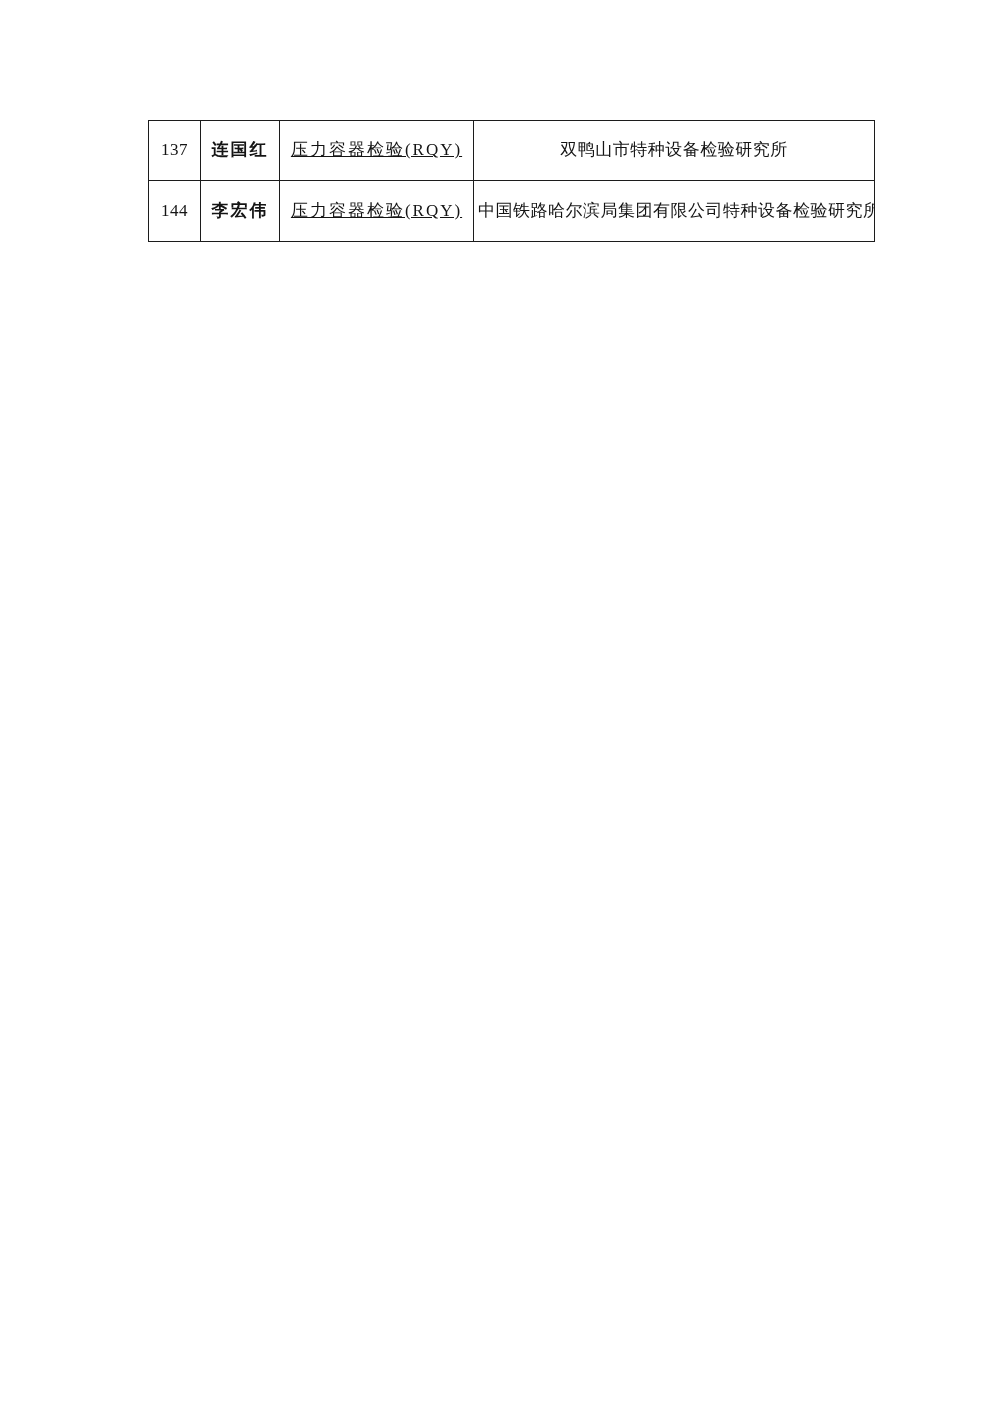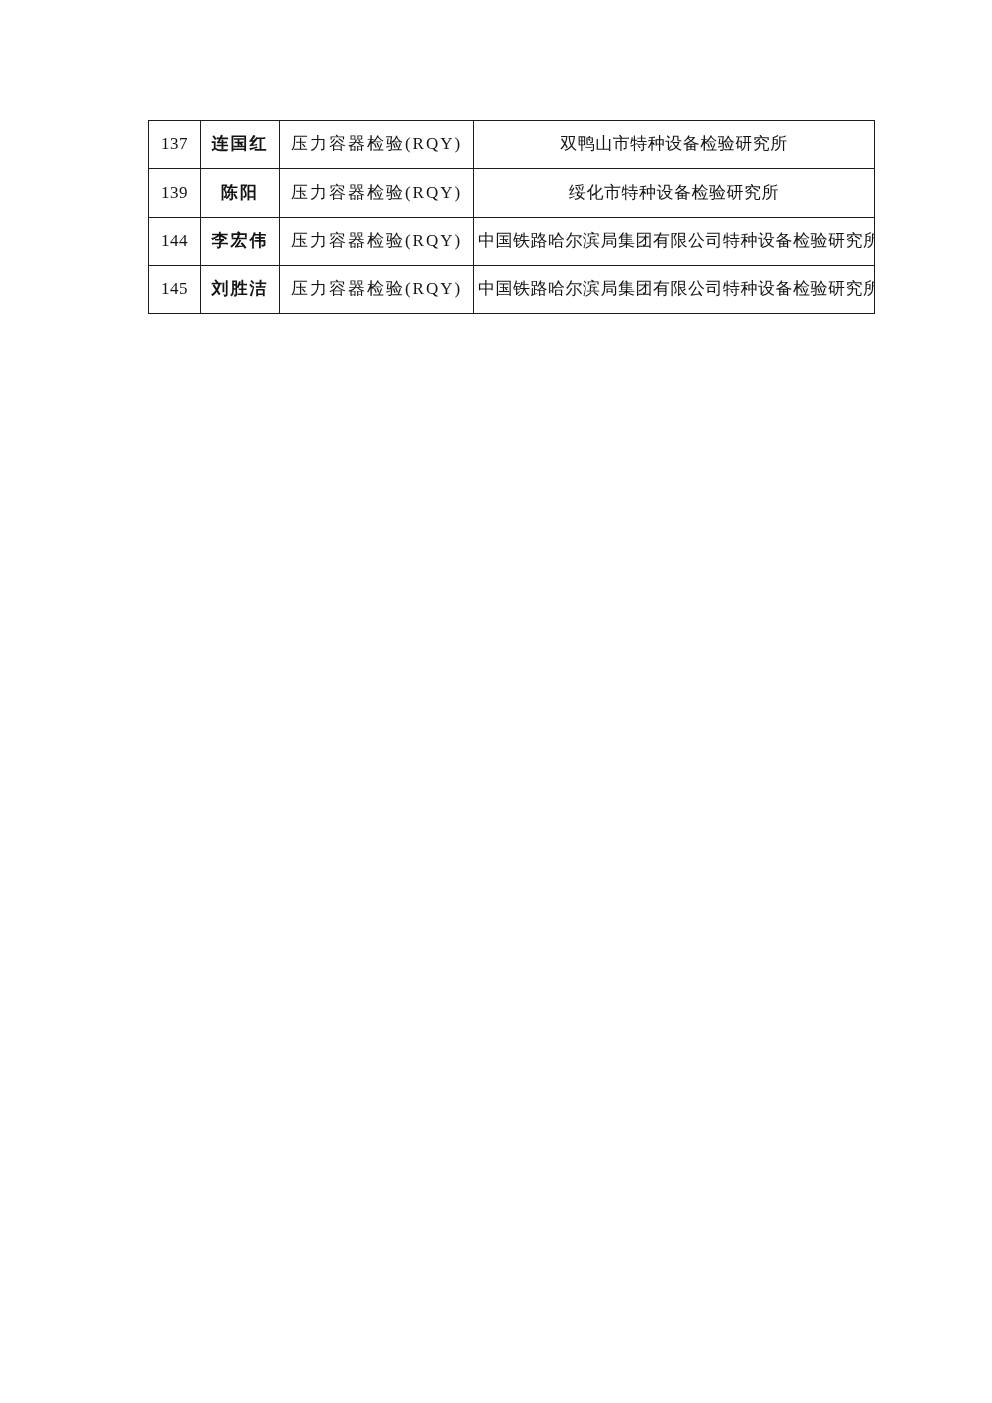--- a/index.html
+++ b/index.html
@@ -32,33 +32,34 @@
       table-layout: fixed;
     }
     table.roster td {
       border: 1.5px solid #1c1c1c;
       height: 47.3px;
       text-align: center;
       vertical-align: middle;
       font-size: 17px;
       line-height: 1.2;
       color: #141414;
-      padding: 0 4px;
+      padding: 6px 4px;
       overflow: hidden;
       white-space: nowrap;
     }
     td.col-number {
       letter-spacing: 0.5px;
     }
     td.col-name {
       letter-spacing: 2px;
       font-weight: bold;
     }
     td.col-qualification {
       letter-spacing: 2px;
+      text-decoration: underline;
     }
     td.col-institution {
       letter-spacing: 0.5px;
     }
   </style>
 </head>
 <body>
 
 <div class="page">
   <table class="roster">
@@ -69,32 +70,20 @@
       <col style="width:401px">
     </colgroup>
     <tbody>
         <tr>
     <td class="col-number">137</td>
     <td class="col-name">连国红</td>
     <td class="col-qualification">压力容器检验(RQY)</td>
     <td class="col-institution">双鸭山市特种设备检验研究所</td>
   </tr>
         <tr>
-    <td class="col-number">139</td>
-    <td class="col-name">陈阳</td>
-    <td class="col-qualification">压力容器检验(RQY)</td>
-    <td class="col-institution">绥化市特种设备检验研究所</td>
-  </tr>
-        <tr>
     <td class="col-number">144</td>
     <td class="col-name">李宏伟</td>
-    <td class="col-qualification">压力容器检验(RQY)</td>
-    <td class="col-institution">中国铁路哈尔滨局集团有限公司特种设备检验研究所</td>
-  </tr>
-        <tr>
-    <td class="col-number">145</td>
-    <td class="col-name">刘胜洁</td>
     <td class="col-qualification">压力容器检验(RQY)</td>
     <td class="col-institution">中国铁路哈尔滨局集团有限公司特种设备检验研究所</td>
   </tr>
       </tbody>
   </table>
 </div>
 
 </body></html>

